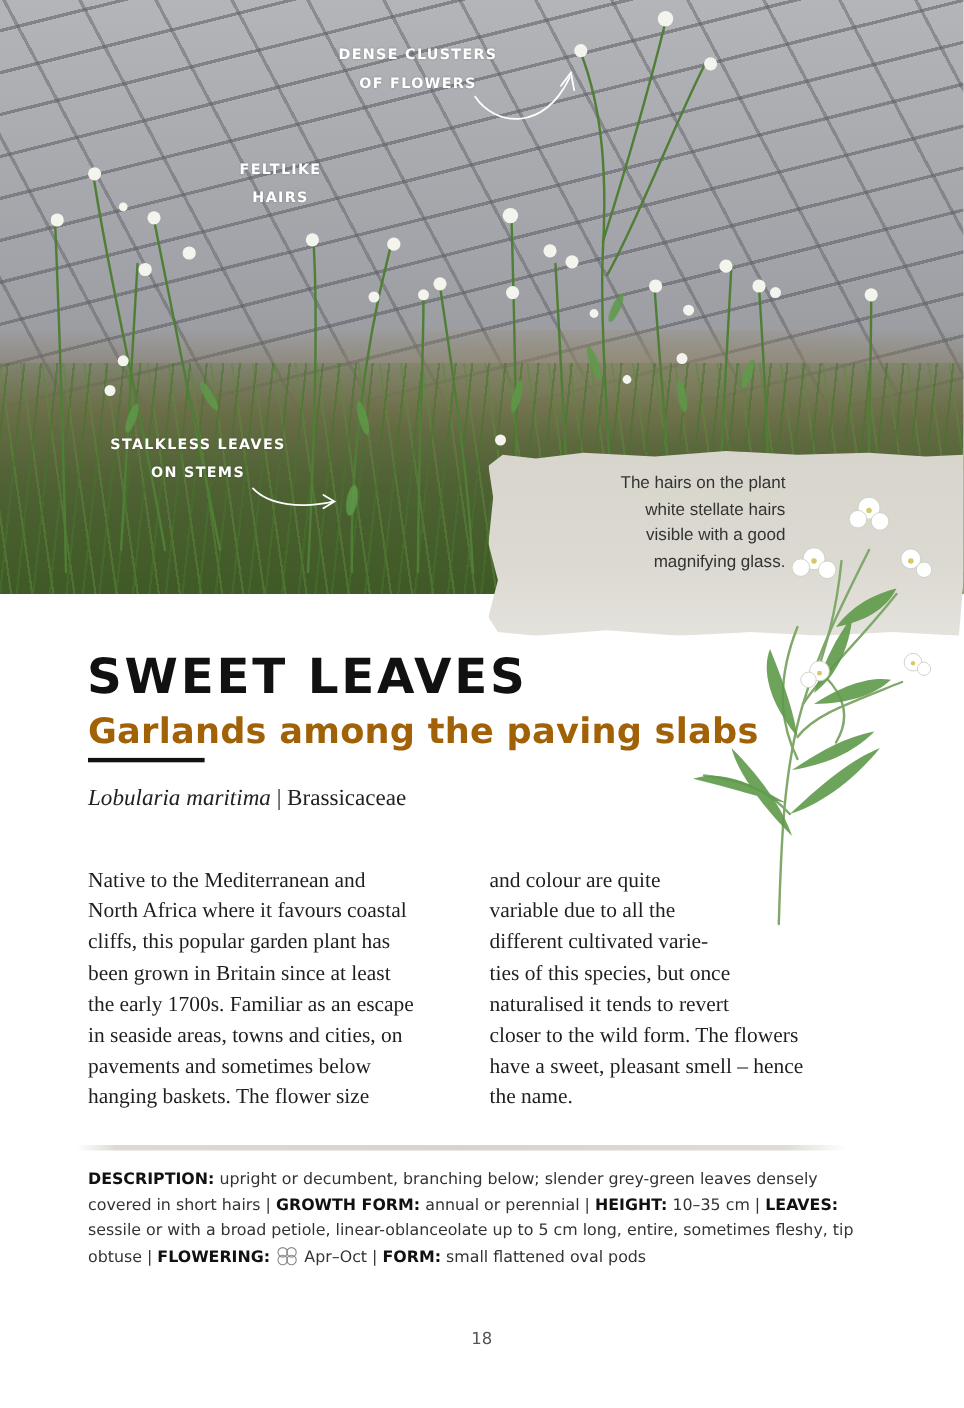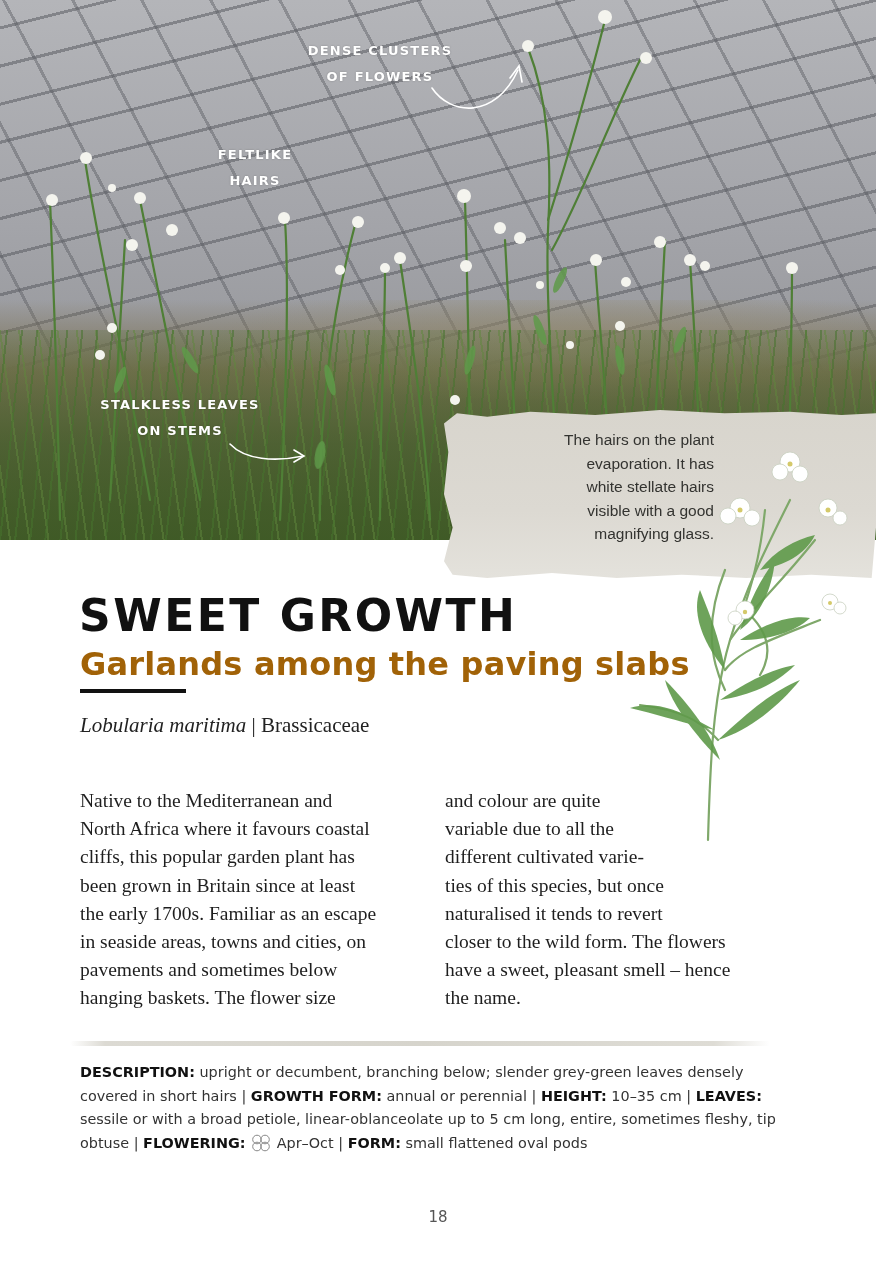--- a/index.html
+++ b/index.html
@@ -188,21 +188,20 @@
   </div>
   <div class="annot annot-stalk">
     <div>Stalkless leaves</div>
     <div>on stems</div>
   </div>
 </div>
 
 <div class="callout"></div>
 <div class="callout-text">
   <div>The hairs on the plant</div>
-  <div>evaporation. It has</div>
   <div>white stellate hairs</div>
   <div>visible with a good</div>
   <div>magnifying glass.</div>
 </div>
 
 <svg class="illustration" width="270" height="420" viewBox="0 0 270 420">
   <g stroke="#7fa86a" stroke-width="2.2" fill="none" stroke-linecap="round">
     <path d="M108 400 C110 330 112 260 130 200 C145 150 165 110 190 60"></path>
     <path d="M130 200 C150 170 175 150 215 100"></path>
     <path d="M140 180 C150 150 160 120 165 70"></path>
@@ -237,21 +236,21 @@
   </g>
   <g fill="#d4c96a">
     <circle cx="190" cy="24" r="2.5"></circle>
       <circle cx="140" cy="70" r="2.5"></circle>
       <circle cx="228" cy="70" r="2.5"></circle>
     <circle cx="145" cy="172" r="2.2"></circle>
       <circle cx="230" cy="163" r="2"></circle>
   </g>
 </svg>
 
-<h1 class="title">SWEET GROWTH</h1>
+<h1 class="title">SWEET LEAVES</h1>
 <h2 class="subtitle">Garlands among the paving slabs</h2>
 <div class="rule"></div>
 <div class="latin"><i>Lobularia maritima</i><span> | </span><span>Brassicaceae</span></div>
 
 <div class="col col-left">Native to the Mediterranean and
 North Africa where it favours coastal
 cliffs, this popular garden plant has
 been grown in Britain since at least
 the early 1700s. Familiar as an escape
 in seaside areas, towns and cities, on

